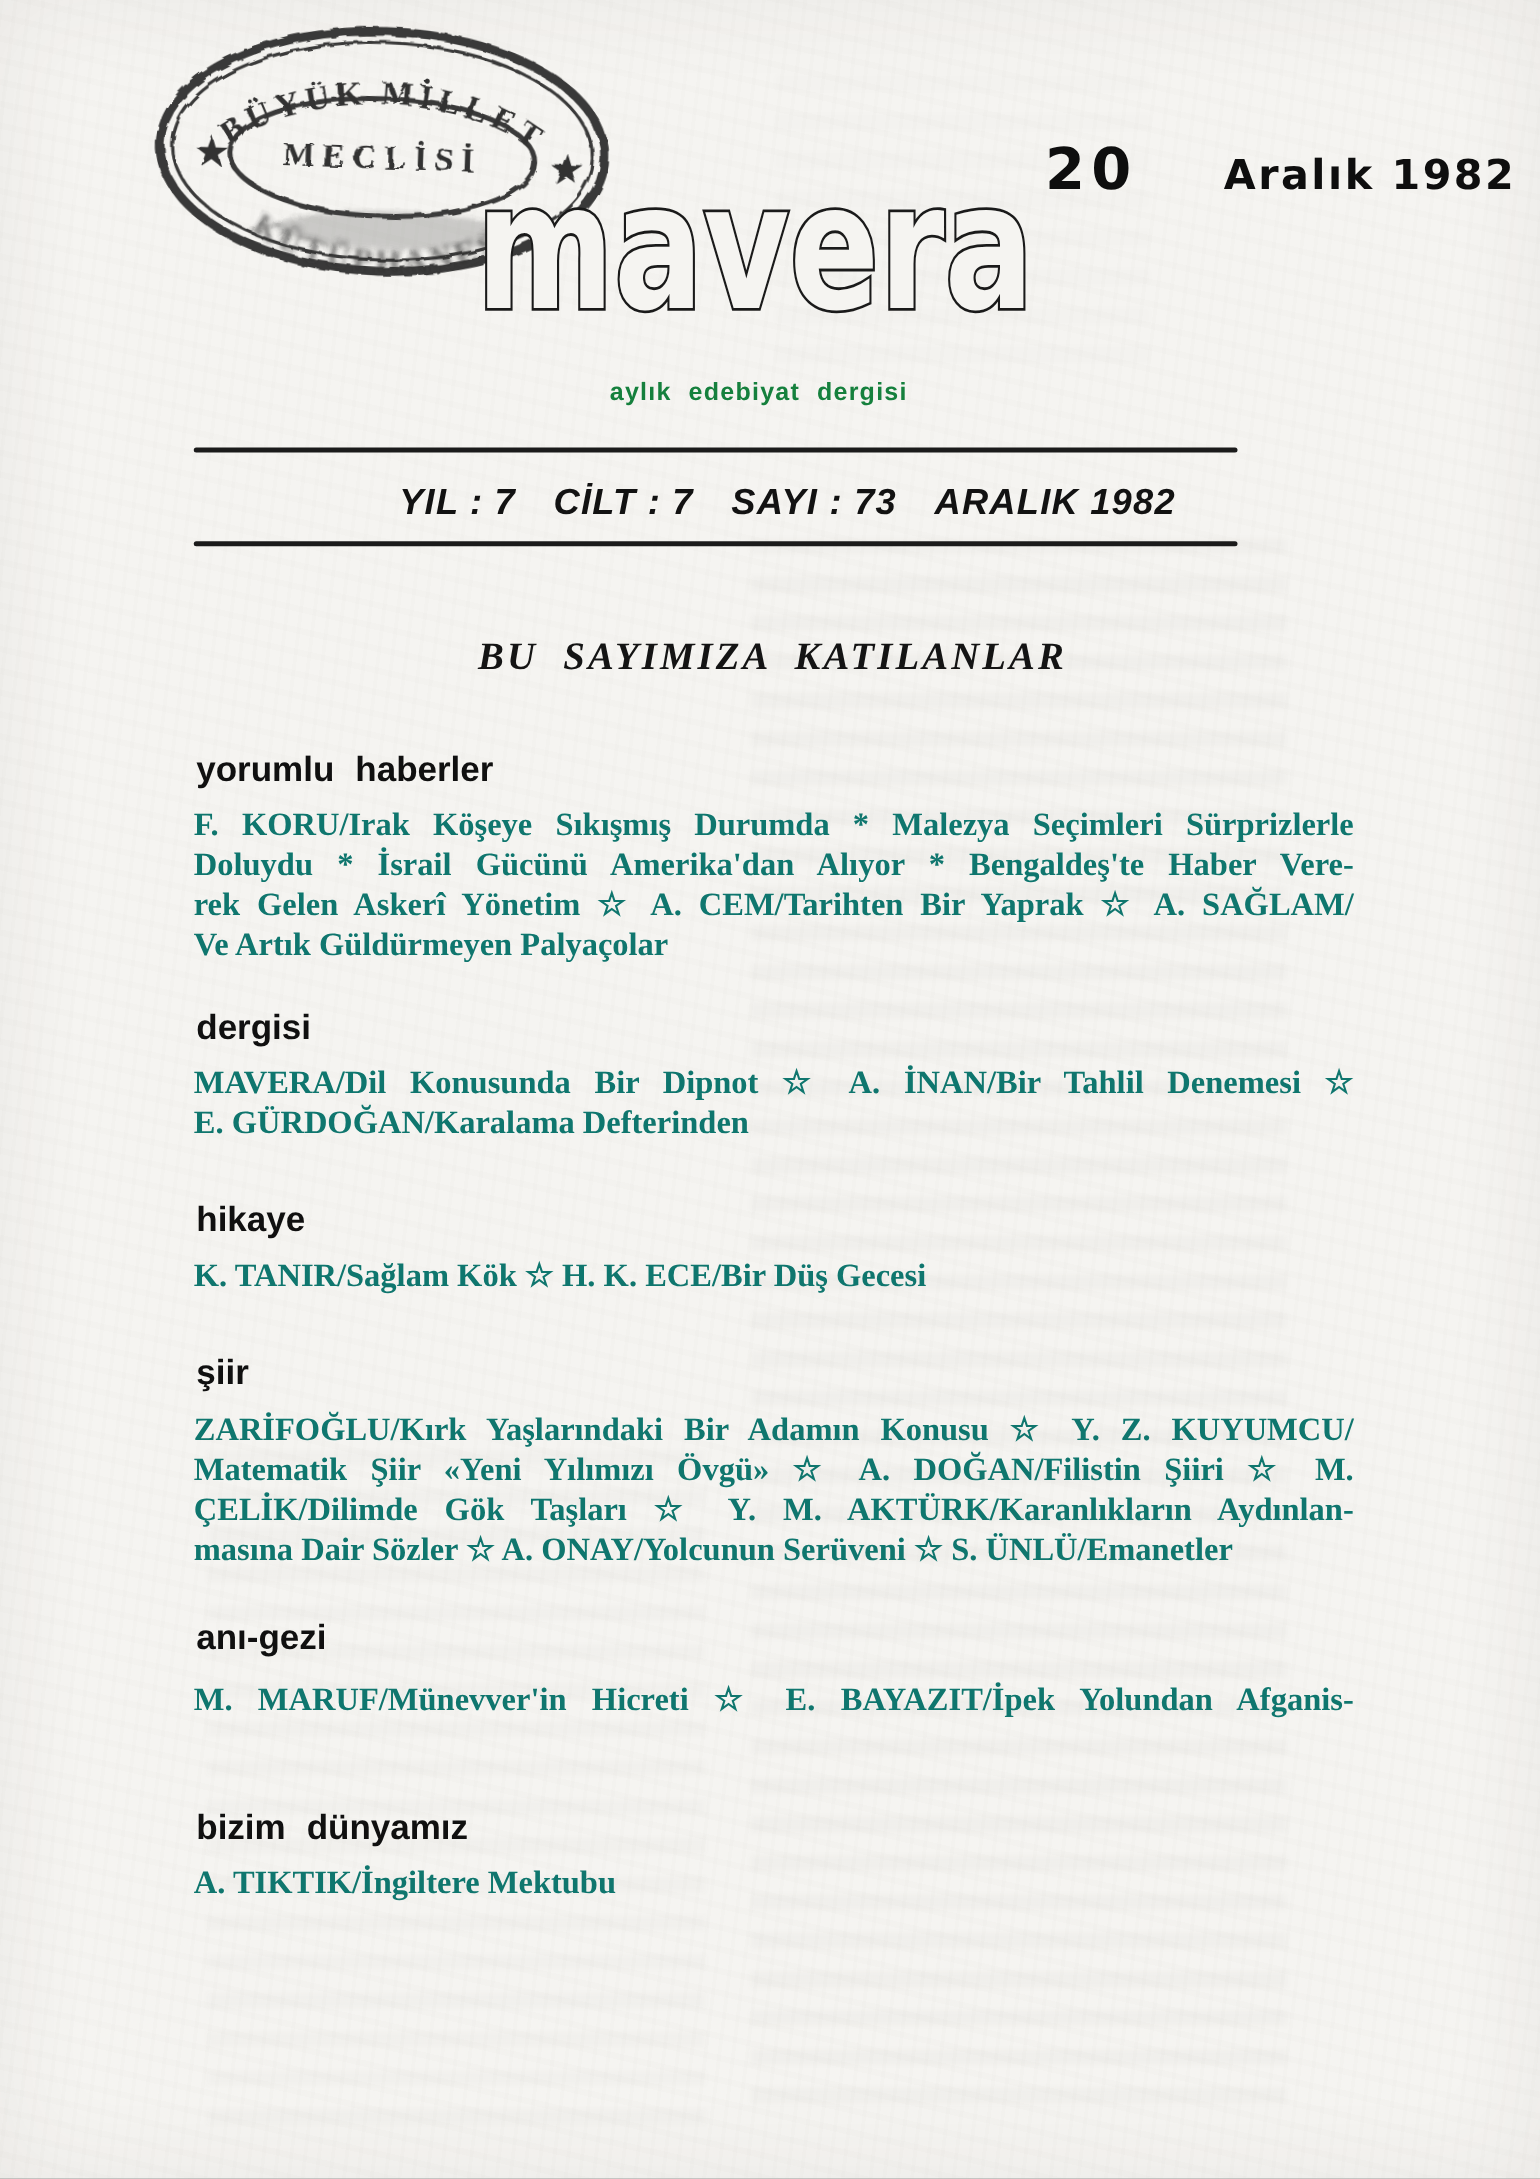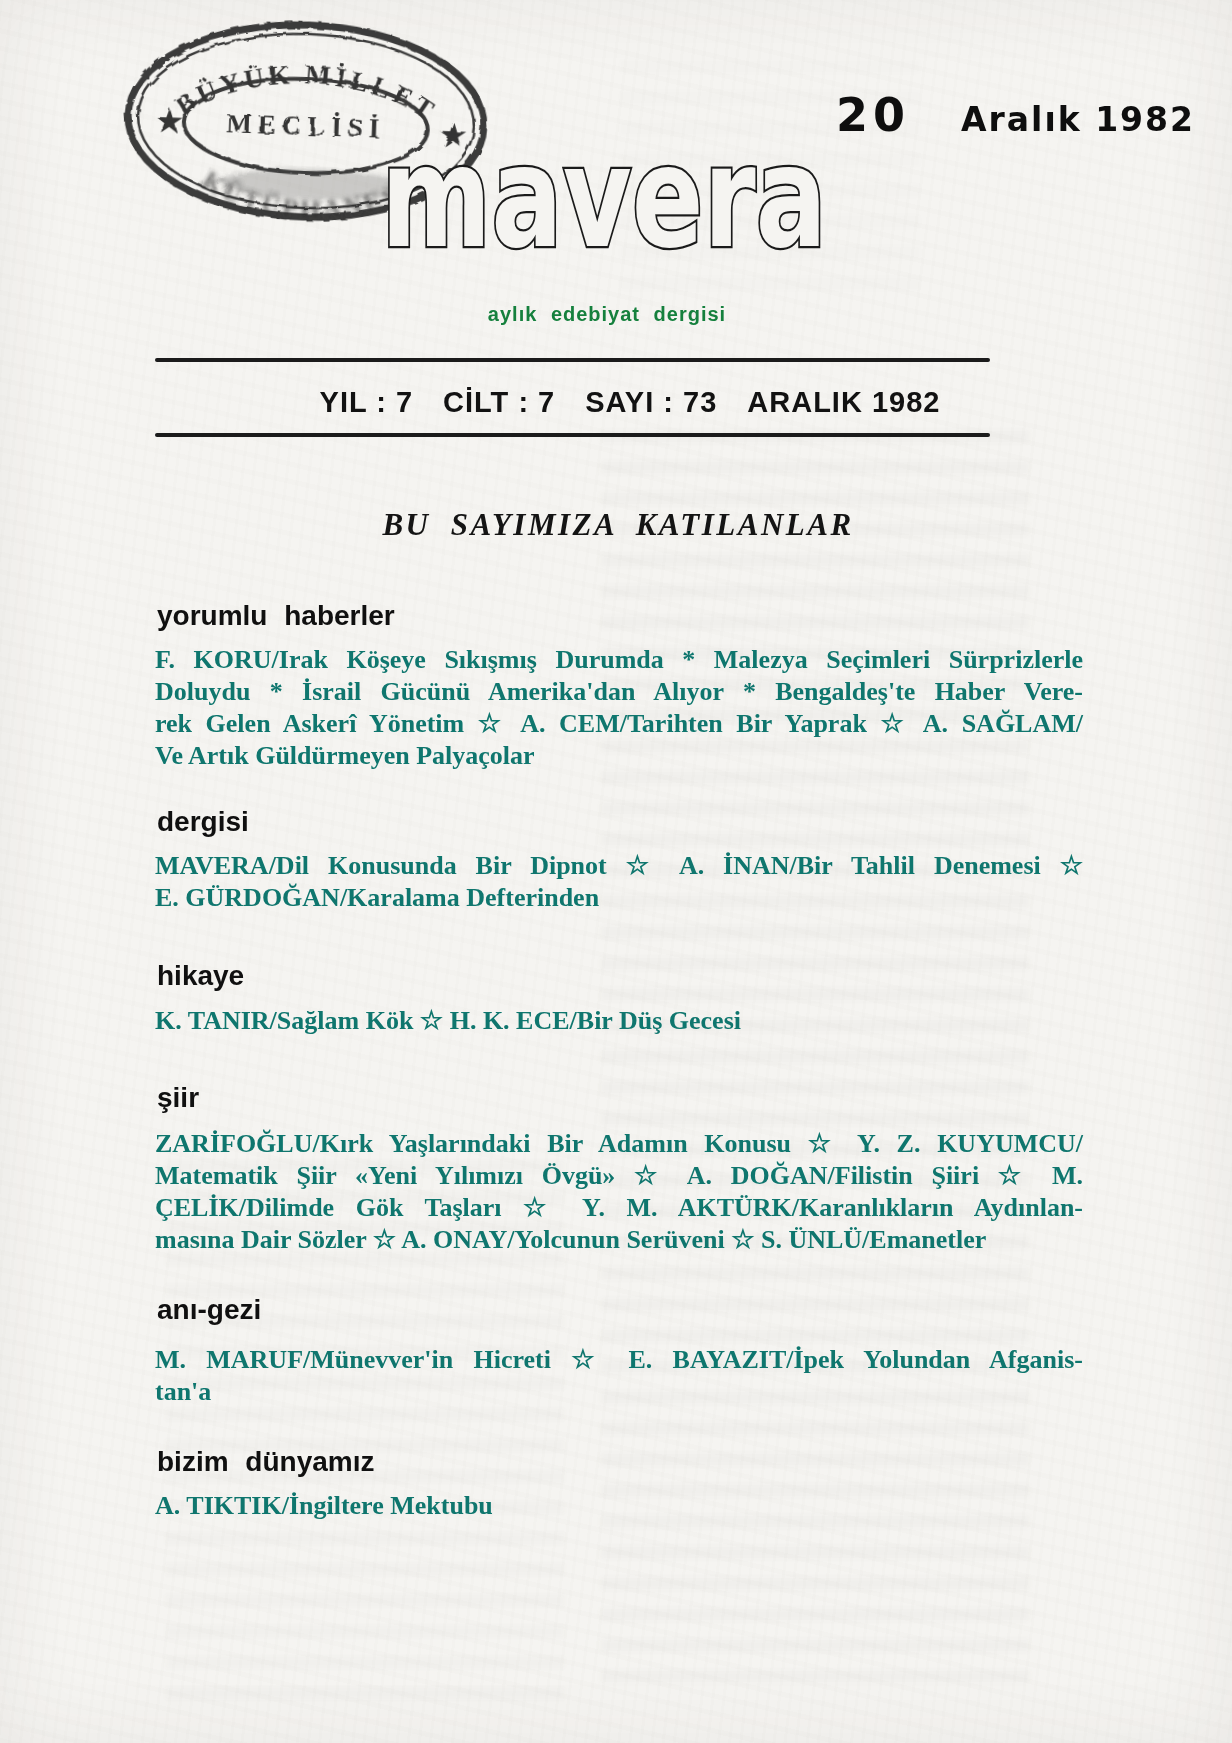--- a/index.html
+++ b/index.html
@@ -27,22 +27,22 @@
       rgba(110,108,100,.06) 0 13px, transparent 13px 31px);
   }
   .ghost.g-right{left:600px;top:430px;width:430px;height:1270px;}
   .ghost.g-left {left:165px;top:1160px;width:400px;height:540px;opacity:.4;}
   .ghost.g-mid  {left:620px;top:60px;width:300px;height:230px;opacity:.3;}
 
   
   .stamp-wrap{position:absolute;left:118px;top:14px;width:376px;height:214px;transform:rotate(2deg);opacity:.92;}
   
   .date-stamp{
-    position:absolute;left:836px;top:88px;
-    display:flex;align-items:baseline;gap:15px;
+    position:absolute;left:836px;top:108px;
+    display:flex;align-items:baseline;gap:33px;
     font-family:"DejaVu Sans", sans-serif;color:#0e0e0e;
     filter:blur(.3px);
   }
   .date-stamp .day{font-size:46px;font-weight:700;letter-spacing:5px;}
   .date-stamp .rest{font-size:33px;font-weight:700;letter-spacing:2px;margin-left:36px;}
 
   
   .logo-wrap{position:absolute;left:378px;top:150px;width:452px;height:106px;}
 
   .tagline{
@@ -51,21 +51,21 @@
     font-size:20px;font-weight:700;letter-spacing:1px;word-spacing:7px;
     color:#15803d;white-space:nowrap;
   }
   .rule{position:absolute;left:155px;width:835px;height:4px;background:#1b1b1b;border-radius:2px;}
   .rule.r1{top:358px;}
   .rule.r2{top:433px;}
   .issue-line{
     position:absolute;left:630px;top:386px;transform:translateX(-50%);
     display:flex;gap:30px;white-space:nowrap;
     font-family:"Liberation Sans", sans-serif;
-    font-size:29px;font-weight:700;letter-spacing:1px;color:#121212;
+    font-size:29px;font-weight:700;letter-spacing:1px;color:#121212;font-style:italic;
   }
   .contents-title{
     position:absolute;left:618px;top:507px;transform:translateX(-50%);
     font-family:"Liberation Serif", serif;font-style:italic;font-weight:700;
     font-size:31px;letter-spacing:2.5px;word-spacing:10px;white-space:nowrap;color:#141414;
   }
   .sec-heading{
     position:absolute;left:157px;
     font-family:"Liberation Sans", sans-serif;
     font-size:28px;font-weight:700;word-spacing:9px;color:#101010;white-space:nowrap;
@@ -162,19 +162,18 @@
   <div class="pline last" style="top:1005px">K. TANIR/Sağlam Kök ☆ H. K. ECE/Bir Düş Gecesi</div>
 
   <div class="sec-heading" style="top:1082px">şiir</div>
   <div class="pline" style="top:1128px">ZARİFOĞLU/Kırk Yaşlarındaki Bir Adamın Konusu ☆ Y. Z. KUYUMCU/</div>
   <div class="pline" style="top:1160px">Matematik Şiir «Yeni Yılımızı Övgü» ☆ A. DOĞAN/Filistin Şiiri ☆ M.</div>
   <div class="pline" style="top:1192px">ÇELİK/Dilimde Gök Taşları ☆ Y. M. AKTÜRK/Karanlıkların Aydınlan-</div>
   <div class="pline last" style="top:1224px">masına Dair Sözler ☆ A. ONAY/Yolcunun Serüveni ☆ S. ÜNLÜ/Emanetler</div>
 
   <div class="sec-heading" style="top:1294px">anı-gezi</div>
   <div class="pline" style="top:1344px">M. MARUF/Münevver'in Hicreti ☆ E. BAYAZIT/İpek Yolundan Afganis-</div>
-  <div class="pline last" style="top:1376px">tan'a</div>
 
   <div class="sec-heading" style="top:1446px">bizim dünyamız</div>
   <div class="pline last" style="top:1490px">A. TIKTIK/İngiltere Mektubu</div>
 
 
 </div>
 
 </body></html>

